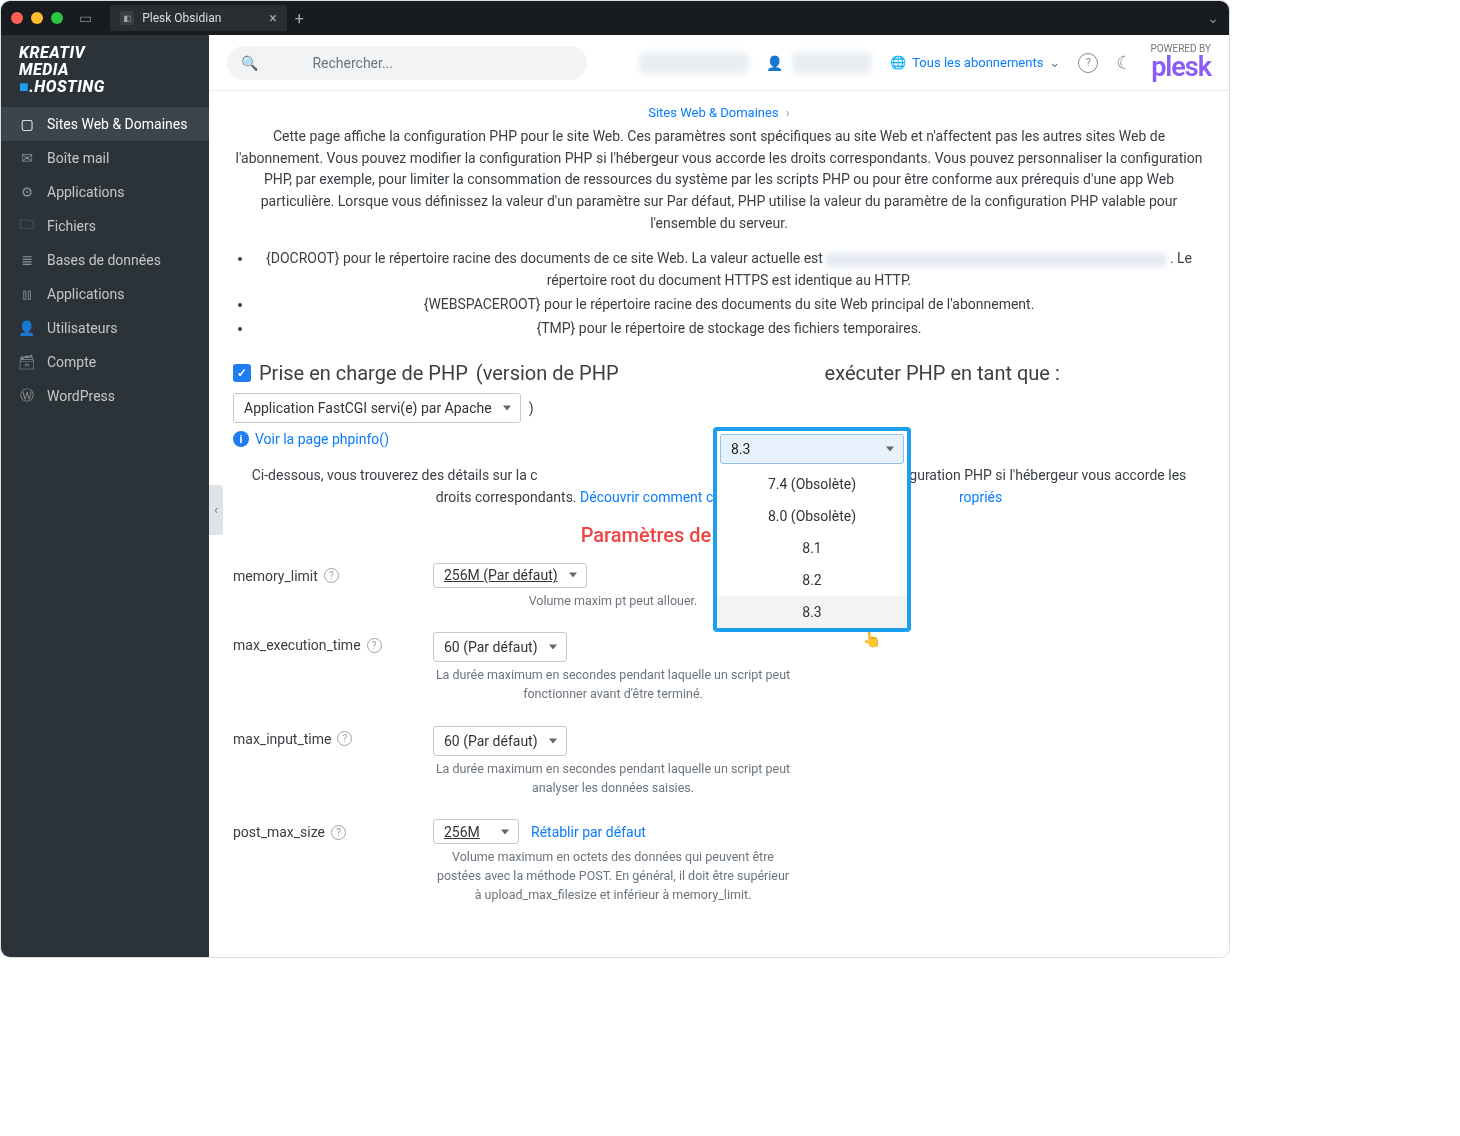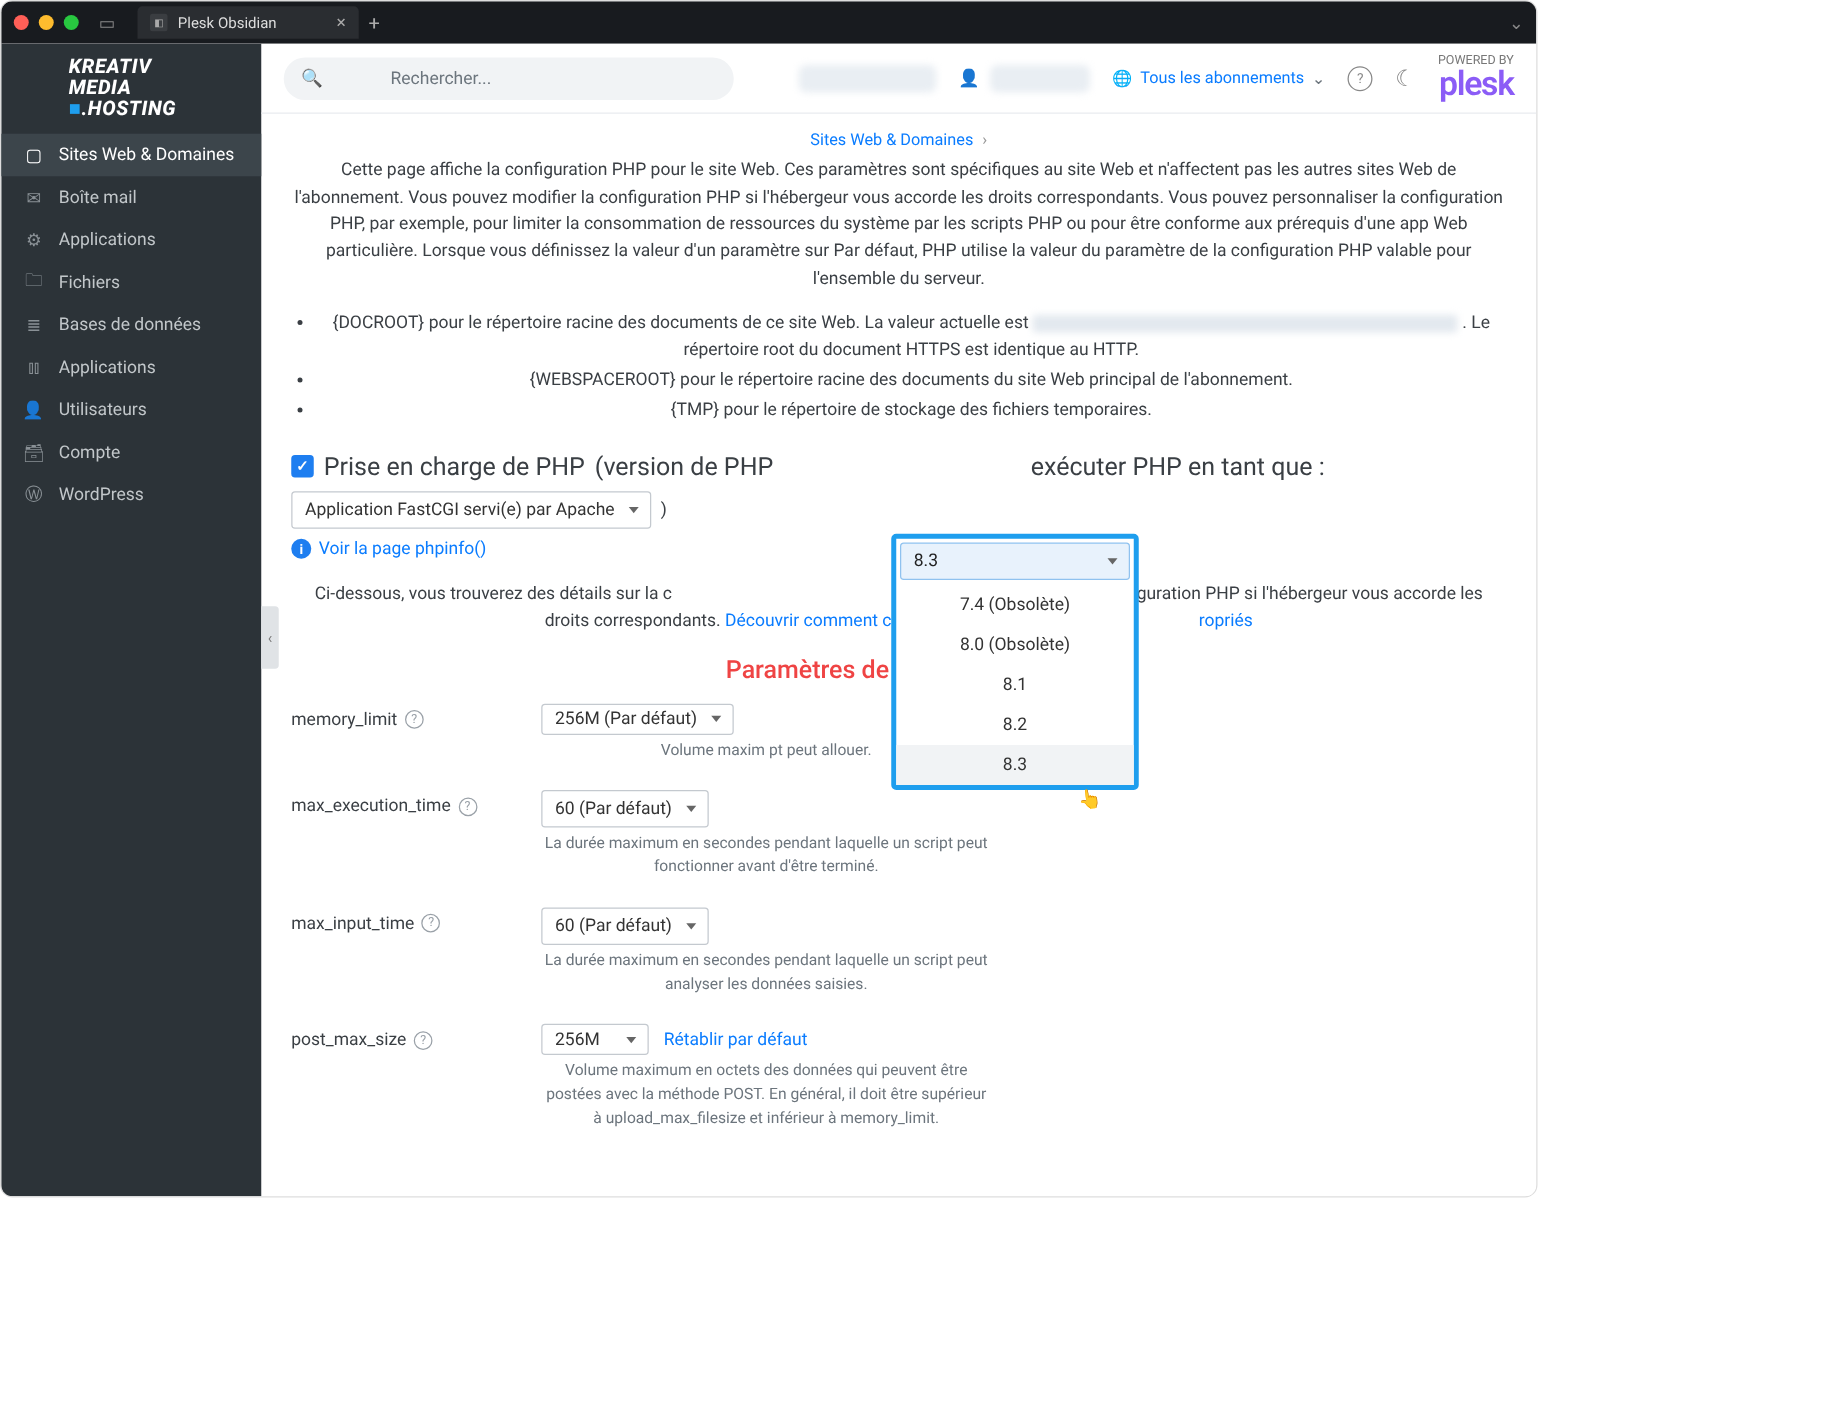--- a/index.html
+++ b/index.html
@@ -240,21 +240,21 @@
     display:flex; align-items:center; gap:6px;
     padding-top: 5px;
   }
   .help-circ {
     width:15px;height:15px;border:1.3px solid #9aa1a8;border-radius:50%;
     display:flex;align-items:center;justify-content:center;
     font-size:10px;color:#9aa1a8;
   }
   .setting .s-control { flex:1; }
   .s-control .row { display:flex; align-items:center; gap:12px; margin-bottom:4px;}
-  .select.small { min-width: 80px; height:25px;}
+  .select.small { min-width: 80px; height:25px;text-decoration:underline;}
   .hint {
     font-size: 12.5px; color:#6c757d; line-height:1.5;
     max-width: 360px;
   }
   .reset-link { color:#0a7cff; font-size:14px; }
 
   
   .dropdown-overlay {
     position: absolute;
     left: 504px;
@@ -321,21 +321,21 @@
     <span class="close">×</span>
   </div>
   <span class="new-tab">+</span>
   <span class="titlebar-right">⌄</span>
 </div>
 
 <div class="app">
 
   <div class="sidebar">
     <div class="logo-box">
-      <div style="font-weight:800;font-size:16px;color:#fff;line-height:1.05;font-style:italic;letter-spacing:0.5px;margin-left:36px;">
+      <div style="font-weight:800;font-size:16px;color:#fff;line-height:1.05;font-style:italic;letter-spacing:0.5px;">
         <div>KREATIV</div>
         <div>MEDIA</div>
         <div style="display:flex;align-items:center;">
             <span style="color:#1e9eee;">■</span>
             <span>.HOSTING</span>
           </div>
       </div>
     </div>
     <div class="nav-item active">
       <span class="ico">▢</span>

